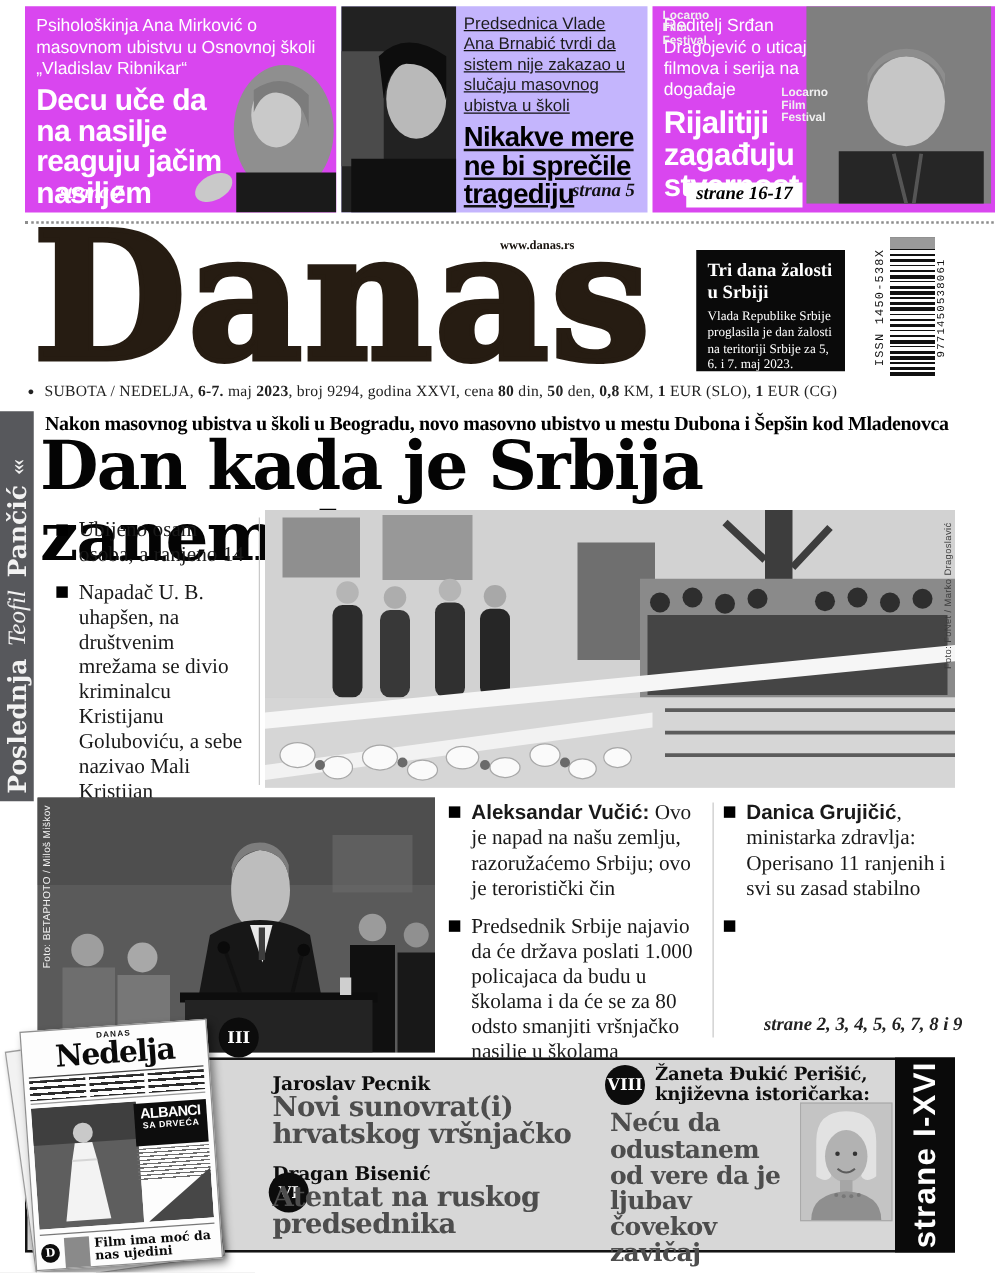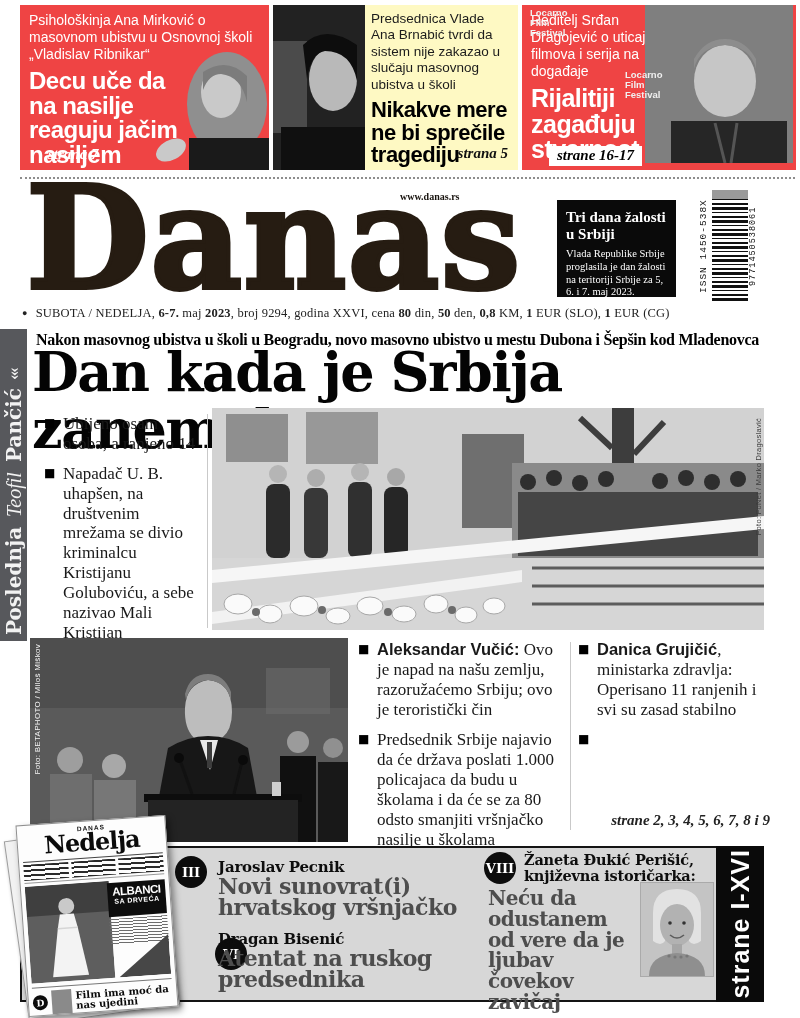--- a/index.html
+++ b/index.html
@@ -1,22 +1,22 @@
 <!DOCTYPE html>
 <html><head>
 <meta charset="utf-8">
 <style>
   html,body{margin:0;padding:0;background:#e9e9e9;}
   .page{position:relative;width:800px;height:1018px;background:#fff;overflow:hidden;
         font-family:"Liberation Sans",sans-serif;color:#111;}
   
-  .teaser{position:absolute;top:5px;height:165px;background:#ef4444;color:#fff;box-sizing:border-box;}
+  .teaser{position:absolute;top:5px;height:165px;background:#d946ef;color:#fff;box-sizing:border-box;}
   .t1{left:20px;width:249px;padding:7px 9px;}
   .t3{left:522px;width:274px;padding:7px 9px;}
-  .t2{left:273px;width:245px;background:#fef9c3;color:#111;}
+  .t2{left:273px;width:245px;background:#c4b5fd;color:#111;text-decoration:underline;}
   .t-kicker{font-size:14px;line-height:1.22;}
   .t-head{font-weight:800;font-size:24px;line-height:1.02;margin-top:6px;letter-spacing:-0.5px;}
   .t1 .t-head{width:155px;}
   .t3 .t-head{width:140px;font-size:25px;}
   .t-page{font-family:"Liberation Serif",serif;font-style:italic;font-weight:bold;font-size:15px;margin-left:19px;}
   .t1 .t-page{position:absolute;left:9px;bottom:7px;}
   .t2-content{margin-left:98px;padding:6px 8px 0 0;}
   .t2 .t-kicker{font-size:13.5px;color:#1c1c1c;}
   .t2 .t-head{font-size:22px;color:#000;}
   .t2 .t-page{position:absolute;right:10px;bottom:8px;}
@@ -291,21 +291,21 @@
   </div>
   <div class="colrule2"></div>
   <div class="bullets b-right">
     <div class="item"><span class="sq">■</span><span class="lead">Danica Grujičić</span><span>, ministarka zdravlja: Operisano 11 ranjenih i svi su zasad stabilno</span></div>
     <div class="item"><span class="sq">■</span><span class="lead"></span></div>
   </div>
   <div class="pages-note">strane 2, 3, 4, 5, 6, 7, 8 i 9</div>
 
   <div class="bottom-box"></div>
 
-  <div class="numcircle" style="left:175px;top:856px;">III</div>
+  <div class="numcircle" style="left:175px;top:814px;">III</div>
   <div class="author" style="left:218px;top:858px;">Jaroslav Pecnik</div>
   <div class="slab-title" style="left:218px;top:876px;width:260px;">Novi sunovrat(i) hrvatskog vršnjačko</div>
   <div class="numcircle" style="left:175px;top:938px;margin-left:40px;">VI</div>
   <div class="author" style="left:218px;top:930px;">Dragan Bisenić</div>
   <div class="slab-title" style="left:218px;top:948px;width:230px;">Atentat na ruskog predsednika</div>
 
   <div class="numcircle" style="left:484px;top:852px;">VIII</div>
   <div class="author" style="left:524px;top:852px;width:180px;font-size:14.5px;line-height:1.1;">Žaneta Đukić Perišić, književna istoričarka:</div>
   <div class="slab-title vii-title" style="left:488px;top:888px;width:150px;">Neću da odustanem od vere da je ljubav čovekov zavičaj</div>
   <div class="portrait">

